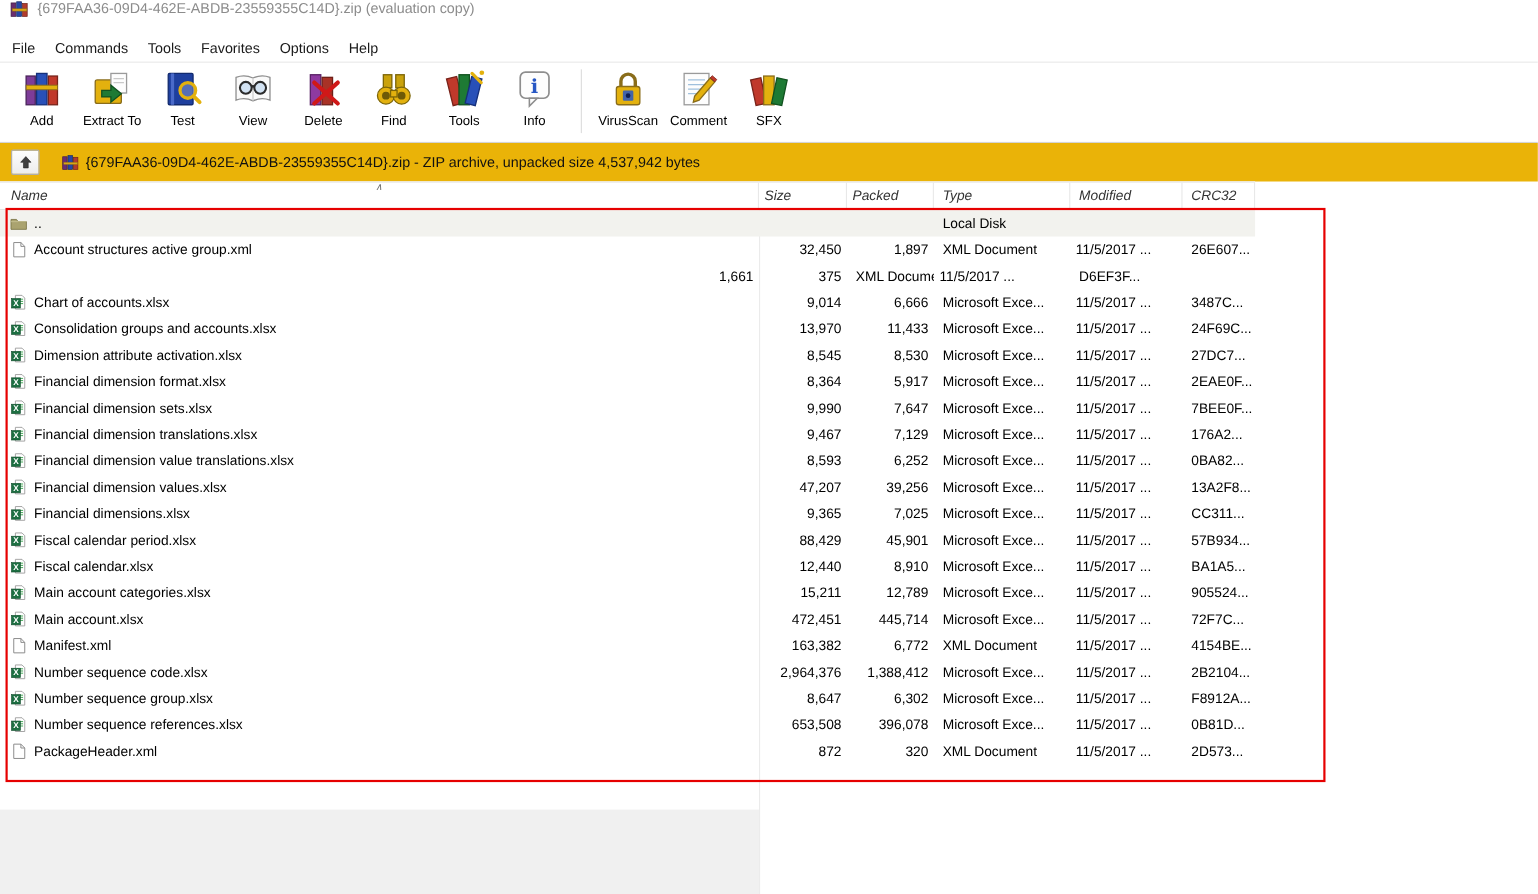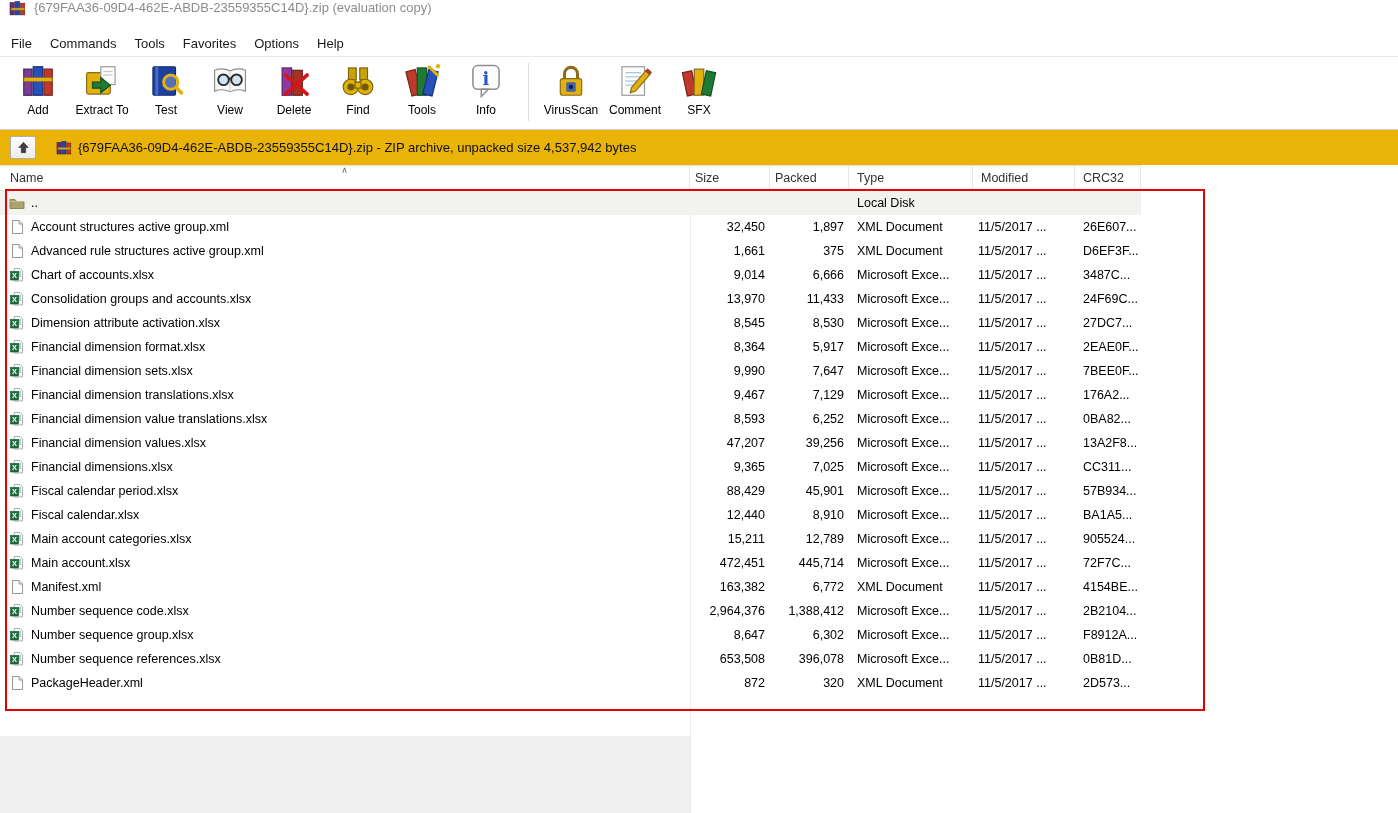--- a/index.html
+++ b/index.html
@@ -83,20 +83,21 @@
     grid-template-columns: 690px 80px 79px 124px 102px 66px;
     width: 1141px;
   }
   .header-row {
     height: 26px;
     border-top: 1px solid #e3e3e3;
     border-bottom: 1px solid #e3e3e3;
     font-size: 12.5px;
     color: #333;
     background: #fff;
+    font-style: italic;
   }
   .hcell {
     height: 100%;
     display: flex;
     align-items: center;
     border-right: 1px solid #e8e8e8;
     padding: 0 5px;
     position: relative;
   }
   .hcell.h-name { padding-left: 10px; }
@@ -388,29 +389,20 @@
           </span>
       <span class="fname">Account structures active group.xml</span>
     </div>
     <div class="cell c-size">32,450</div>
     <div class="cell c-packed">1,897</div>
     <div class="cell c-type">XML Document</div>
     <div class="cell c-modified">11/5/2017 ...</div>
     <div class="cell c-crc">26E607...</div>
   </div>
       <div class="row">
-    <div class="cell c-name">
-      <span class="ficon">
-            <svg width="16" height="16" viewBox="0 0 16 16">
-    <path d="M3.5 1.5 H10 L13.5 5 V14.5 H3.5 Z" fill="#ffffff" stroke="#8c8c8c" stroke-width="0.9"></path>
-    <path d="M10 1.5 V5 H13.5" fill="none" stroke="#8c8c8c" stroke-width="0.9"></path>
-  </svg>
-          </span>
-      <span class="fname">Advanced rule structures active group.xml</span>
-    </div>
     <div class="cell c-size">1,661</div>
     <div class="cell c-packed">375</div>
     <div class="cell c-type">XML Document</div>
     <div class="cell c-modified">11/5/2017 ...</div>
     <div class="cell c-crc">D6EF3F...</div>
   </div>
       <div class="row">
     <div class="cell c-name">
       <span class="ficon">
             <svg width="16" height="16" viewBox="0 0 16 16">

